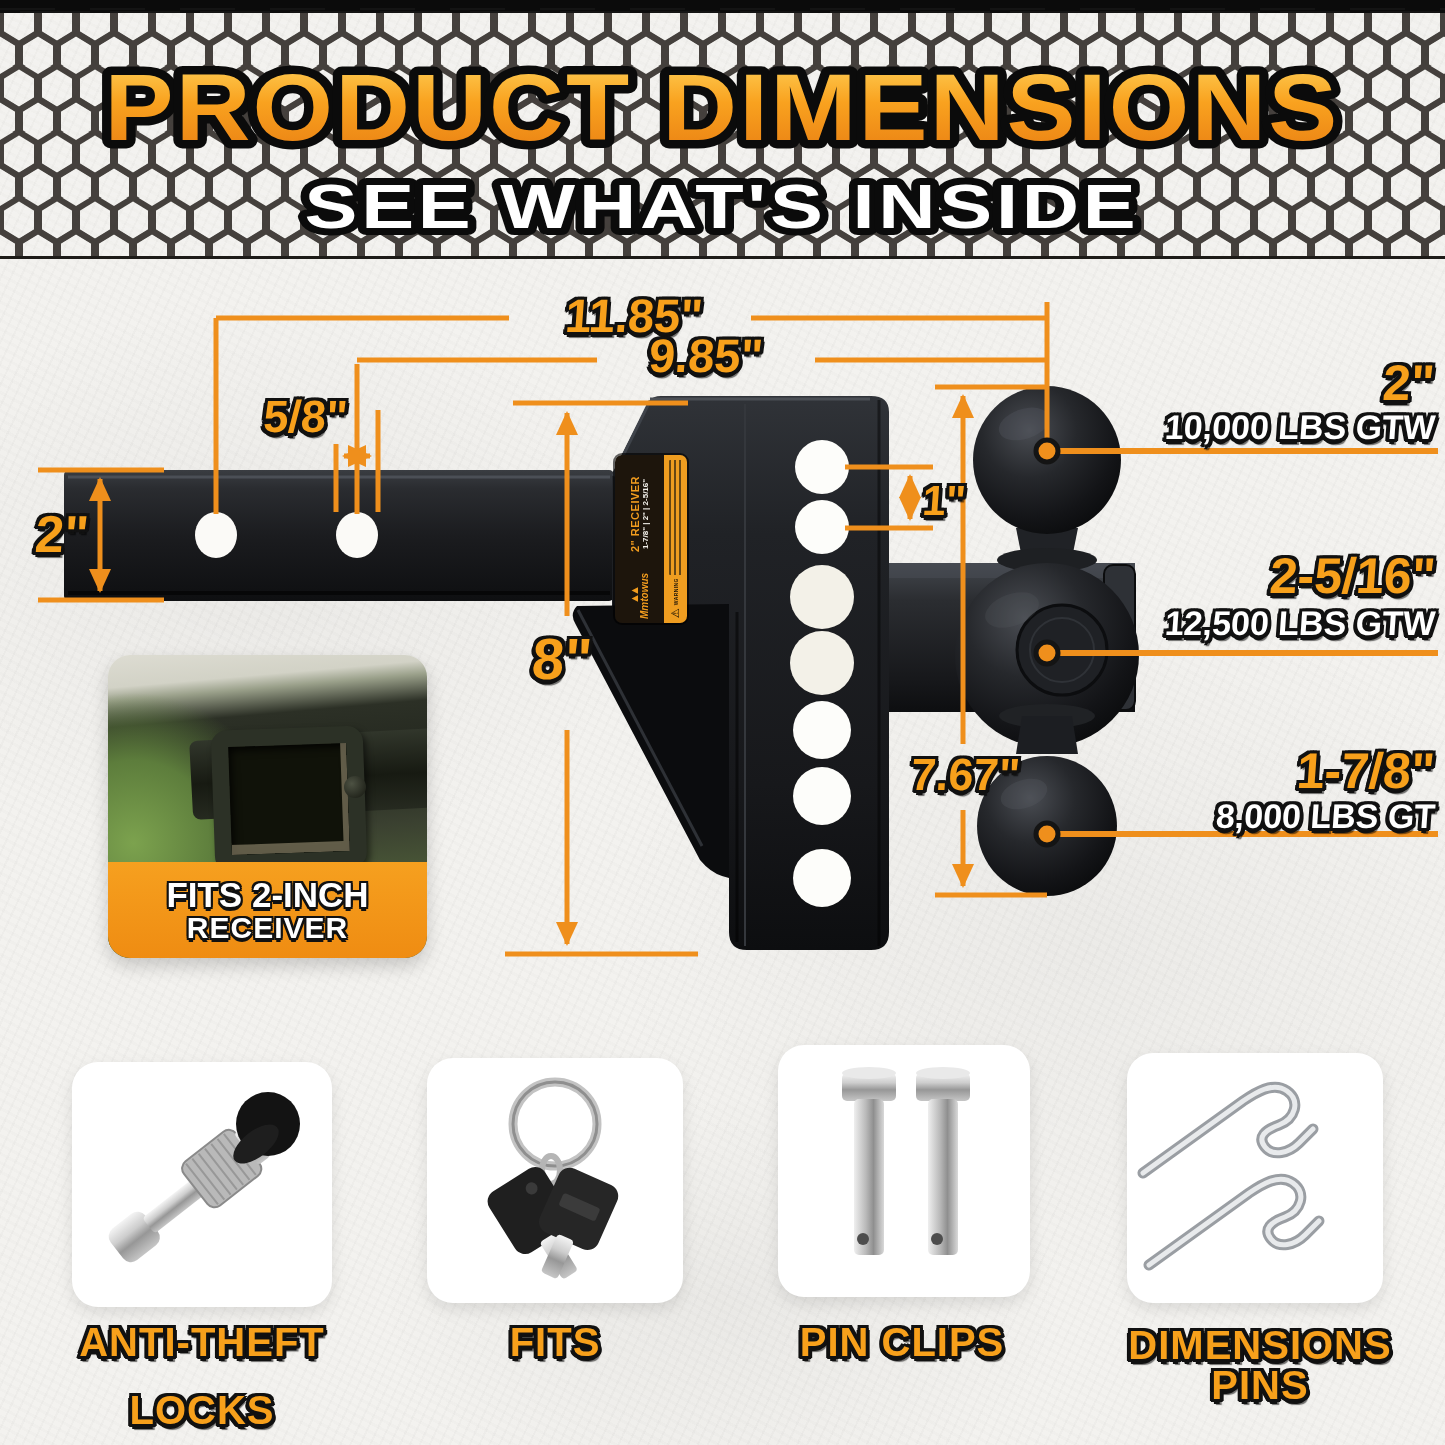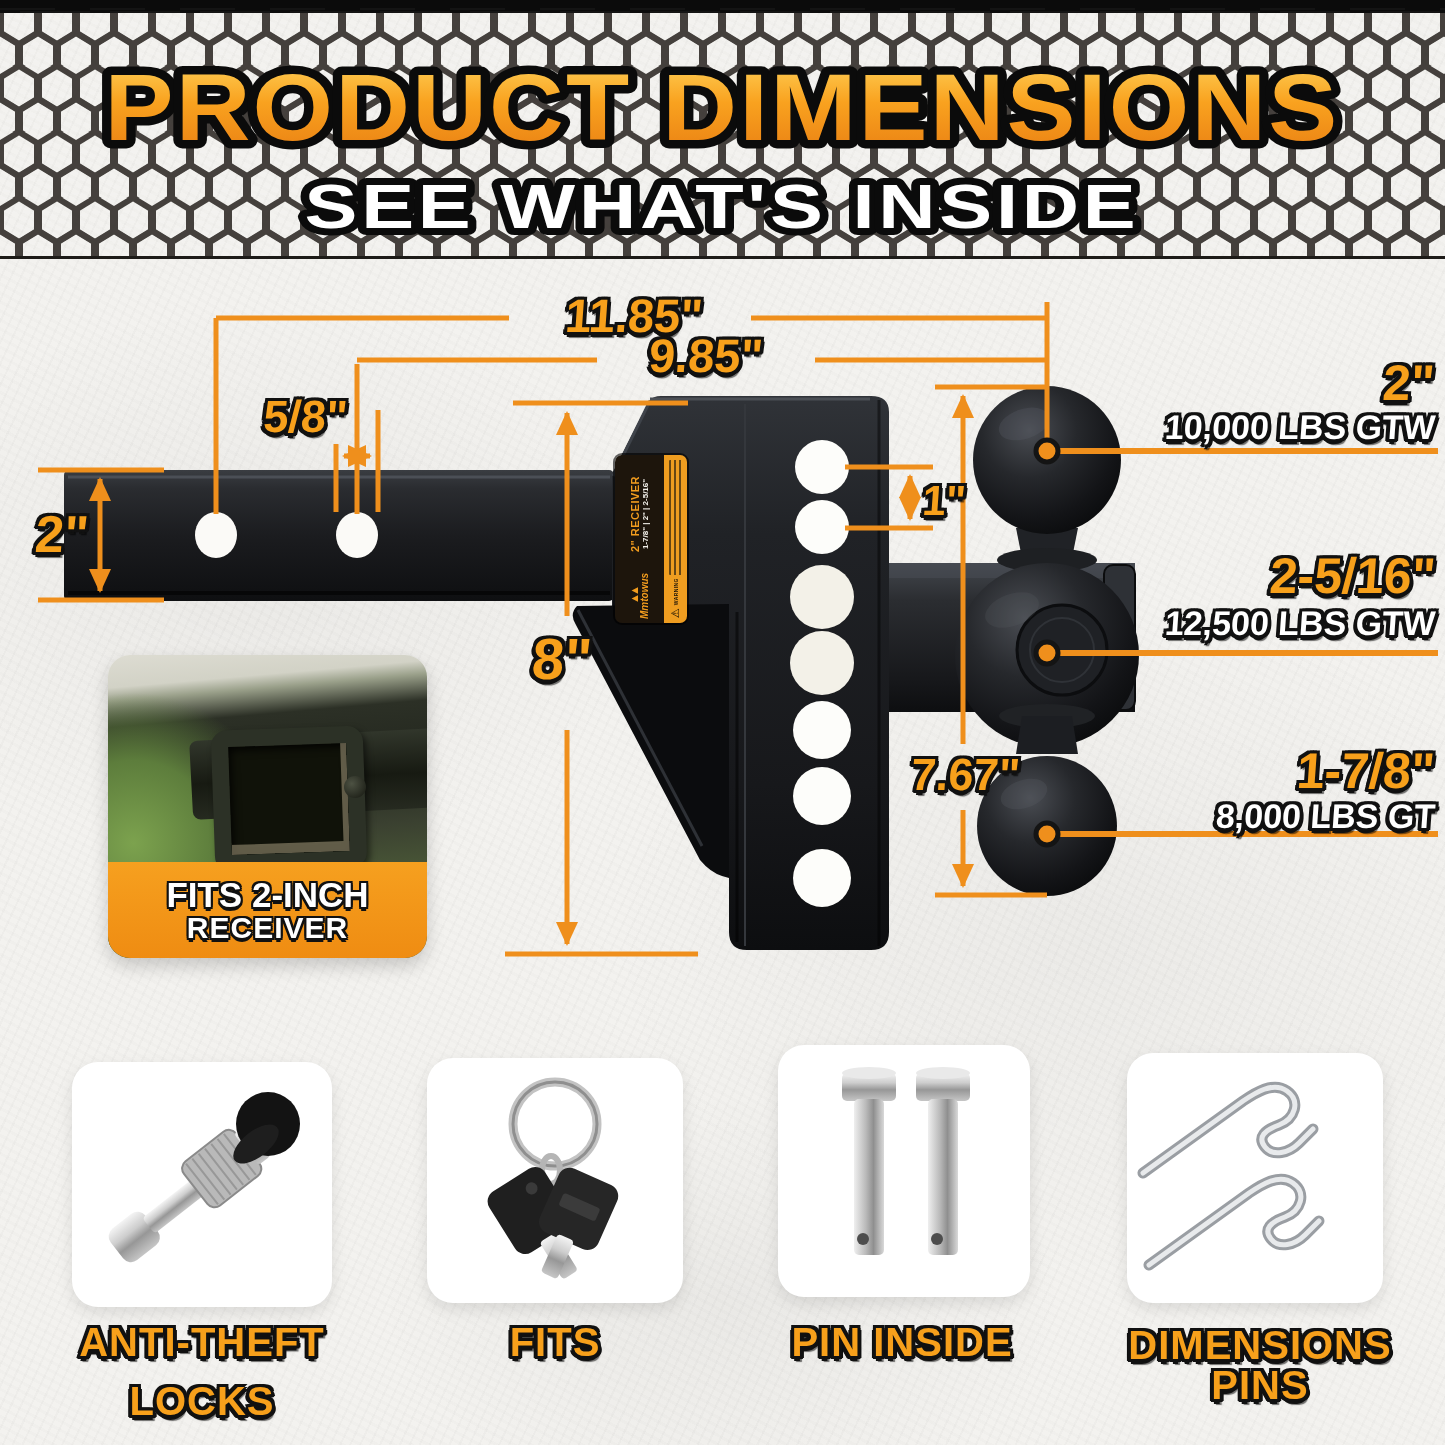--- a/index.html
+++ b/index.html
@@ -293,21 +293,21 @@
           <stop offset="0" stop-color="#f4f4f4"></stop>
             <stop offset="0.35" stop-color="#cdcdcd"></stop>
           <stop offset="0.6" stop-color="#979797"></stop>
             <stop offset="1" stop-color="#c6c6c6"></stop>
         </linearGradient>
       </defs>
     </svg>
   </div>
   <div class="itemlab" style="left:32px;top:1322px;width:340px;">
     <div class="t ol ol-o">ANTI-THEFT</div>
-    <div class="t ol ol-o" style="margin-top:19px;">LOCKS</div>
+    <div class="t ol ol-o" style="margin-top:28px;">LOCKS</div>
   </div>
 
   <div class="card" style="left:427px;top:1058px;width:256px;height:245px;">
     <svg width="256" height="245" viewBox="0 0 256 245">
       <circle cx="128" cy="66" r="42" fill="none" stroke="#c3c3c3" stroke-width="9"></circle>
       <circle cx="128" cy="66" r="42" fill="none" stroke="#8f8f8f" stroke-width="3"></circle>
       <ellipse cx="124" cy="112" rx="9" ry="14" fill="none" stroke="#b5b5b5" stroke-width="6"></ellipse>
       <g transform="translate(104,152) rotate(-32)">
         <rect x="-34" y="-36" width="66" height="72" rx="12" fill="#1f1f1f"></rect>
         <rect x="-10" y="32" width="18" height="44" rx="4" fill="url(#silv2)"></rect>
@@ -342,21 +342,21 @@
         <linearGradient id="silvH2" x1="0" y1="0" x2="1" y2="0">
           <stop offset="0" stop-color="#efefef"></stop>
             <stop offset="0.4" stop-color="#b9b9b9"></stop>
           <stop offset="0.65" stop-color="#8f8f8f"></stop>
             <stop offset="1" stop-color="#d9d9d9"></stop>
         </linearGradient>
       </defs>
     </svg>
   </div>
   <div class="itemlab" style="left:752px;top:1322px;width:300px;">
-    <div class="t ol ol-o">PIN INSIDE</div>
+    <div class="t ol ol-o">PIN CLIPS</div>
   </div>
 
   <div class="card" style="left:1127px;top:1053px;width:256px;height:250px;">
     <svg width="256" height="250" viewBox="0 0 256 250">
       <g fill="none" stroke-linecap="round">
         <g>
           <path d="M16,120 L116,48 C128,40 146,28 160,38 C174,48 168,66 152,72 C138,77 130,84 138,94 C146,104 162,100 172,90 L186,76" stroke="#9a9ea3" stroke-width="11"></path>
           <path d="M16,120 L116,48 C128,40 146,28 160,38 C174,48 168,66 152,72 C138,77 130,84 138,94 C146,104 162,100 172,90 L186,76" stroke="#e8eaec" stroke-width="5"></path>
         </g>
         <g transform="translate(6,92)">

